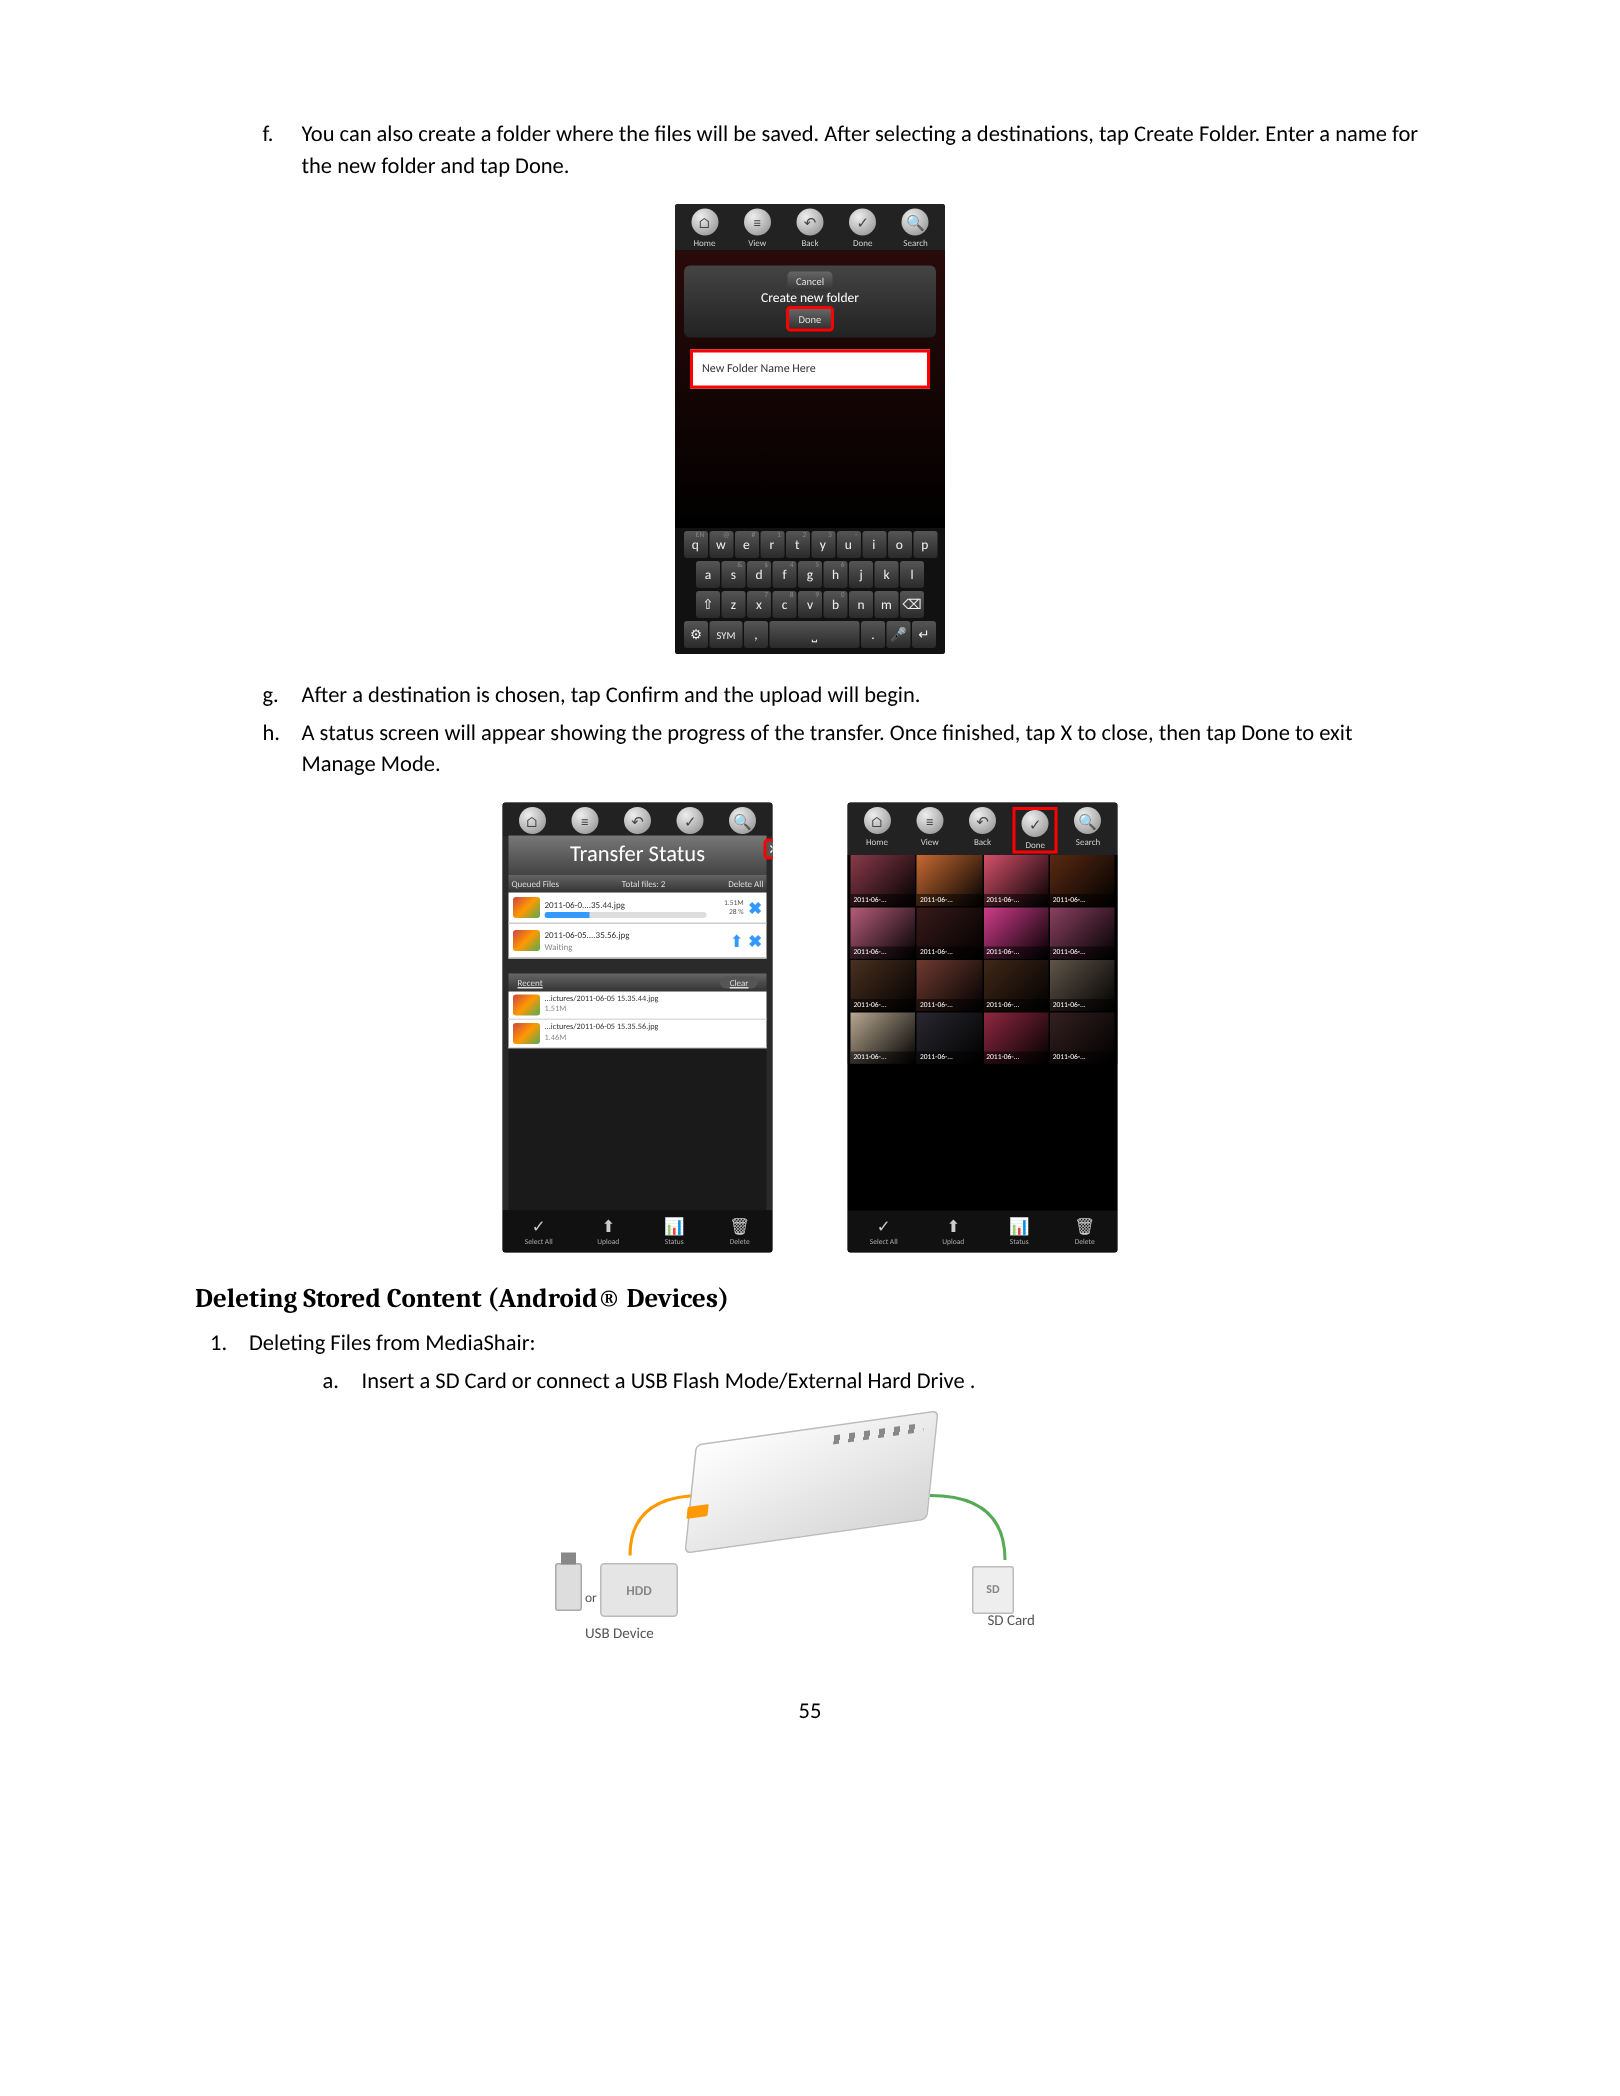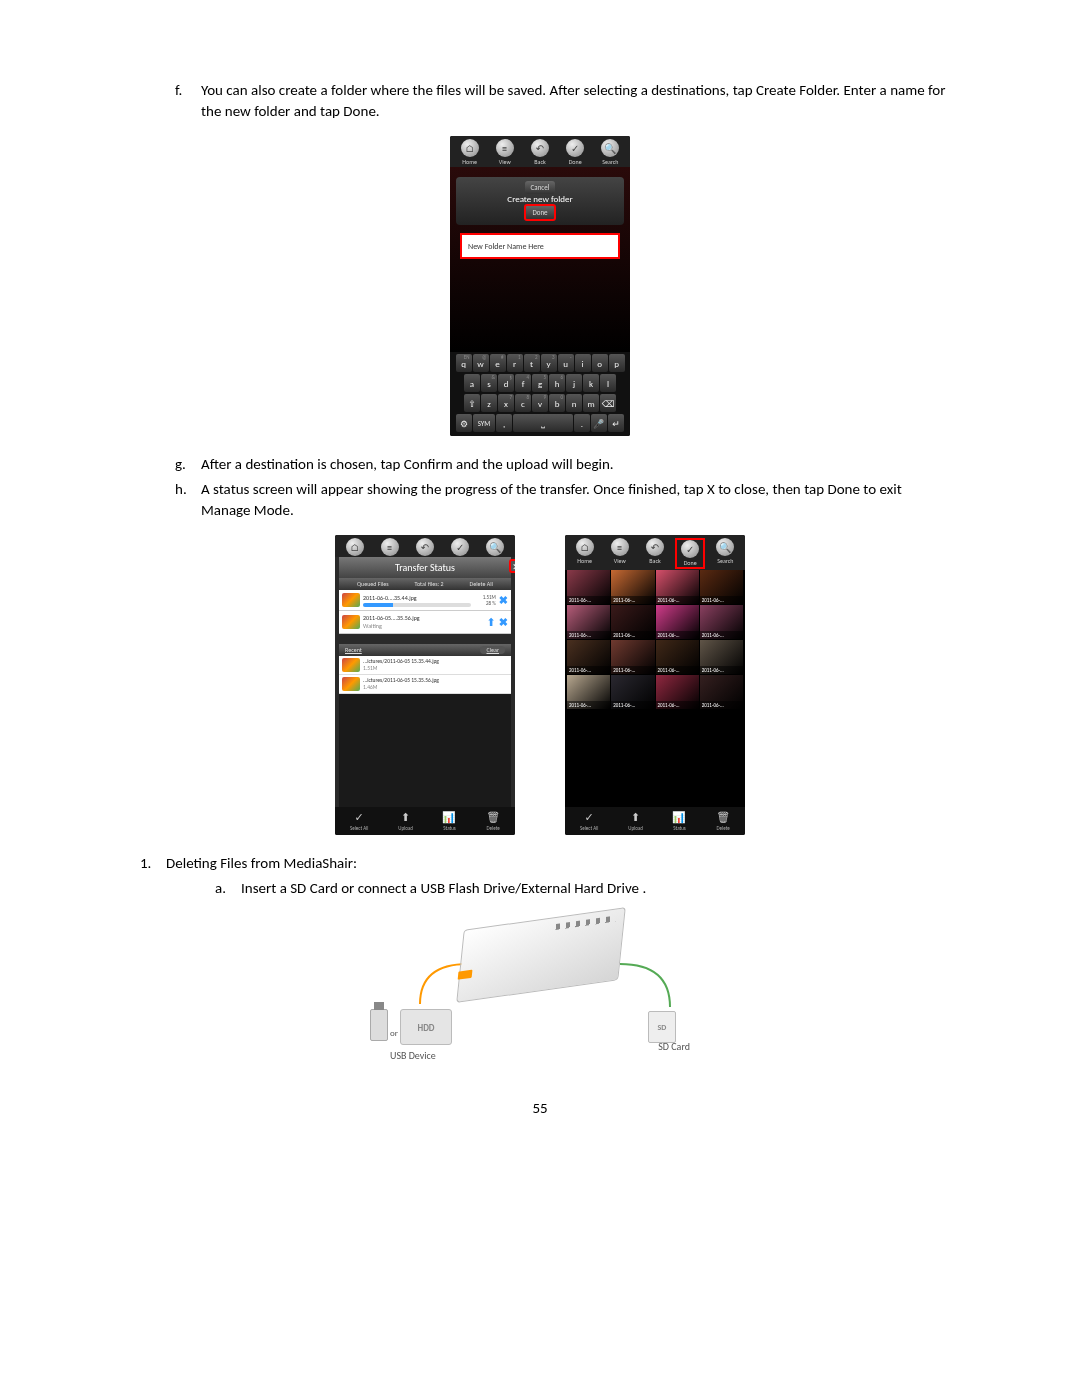--- a/index.html
+++ b/index.html
@@ -97,30 +97,30 @@
   .key {
     background: linear-gradient(#555,#2a2a2a);
     color:#eee; width:16px; height:18px; border-radius:2px;
     display:flex;align-items:center;justify-content:center;font-size:9px;
     position:relative;
   }
   .key .sub { position:absolute; top:0; right:2px; font-size:5px; color:#888; }
   .key.space { width:60px; }
   .ts-header {
     background: linear-gradient(#777,#444); color:#fff; text-align:center;
-    padding:4px; font-size:10px; position:relative; margin: 0 4px;
+    padding:4px; font-size:15px; position:relative; margin: 0 4px;
   }
   .ts-close {
     position:absolute; right:-8px; top:2px; width:14px;height:14px;
     background:#555;border-radius:3px;color:#fff;font-size:9px;
     display:flex;align-items:center;justify-content:center;
   }
   .ts-sub {
     background:linear-gradient(#666,#333);display:flex;justify-content:space-between;
-    padding:2px 18px;font-size:6px;color:#ddd; margin:0 4px;
+    padding:2px 2px;font-size:6px;color:#ddd; margin:0 4px;
   }
   .ts-item {
     background:#fff;margin:0 4px;padding:3px;display:flex;align-items:center;gap:3px;
     border-bottom:1px solid #ccc;
   }
   .thumb {
     width:18px;height:14px;
     background:linear-gradient(135deg,#c44,#f90,#5a5);
     border-radius:2px;flex-shrink:0;
   }
@@ -475,28 +475,29 @@
             <span>Status</span>
           </div>
         <div class="bb-item">
             <span class="bb-icon">🗑</span>
             <span>Delete</span>
           </div>
       </div>
     </div>
   </div>
 
+  <div class="section-heading">Deleting Stored Content (Android® Devices)</div>
 
   <div class="list-item" style="padding-left:10px;">
     <span class="list-marker">1.</span>
     <span>Deleting Files from MediaShair:</span>
   </div>
   <div class="list-item list-indent-2">
     <span class="list-marker">a.</span>
-    <span>Insert a SD Card or connect a USB Flash Drive/External Hard Drive .</span>
+    <span>Insert a SD Card or connect a USB Flash Mode/External Hard Drive .</span>
   </div>
 
   <div class="device-diagram">
     <svg class="conn" viewBox="0 0 360 150">
       <path d="M 108 45 Q 60 45 60 85" stroke="#f90" stroke-width="2" fill="none"></path>
       <path d="M 260 45 Q 310 45 310 88" stroke="#5a5" stroke-width="2" fill="none"></path>
     </svg>
     <div class="router">
       <div class="usb-port"></div>
     </div>

